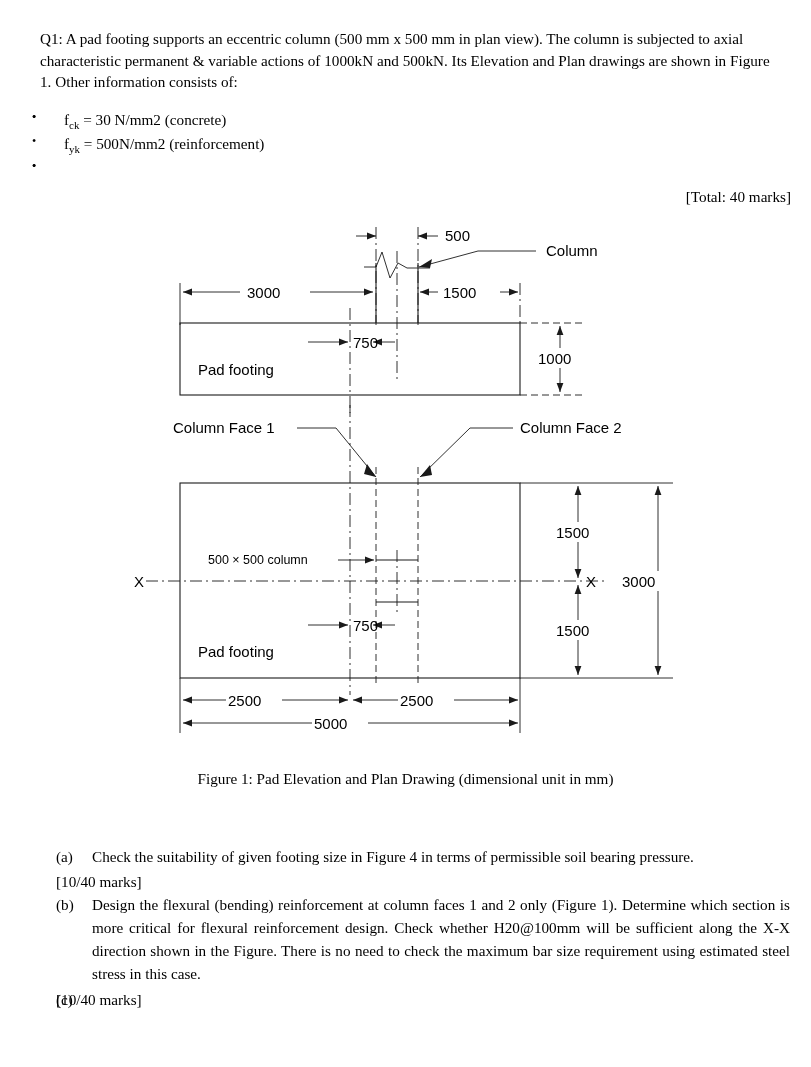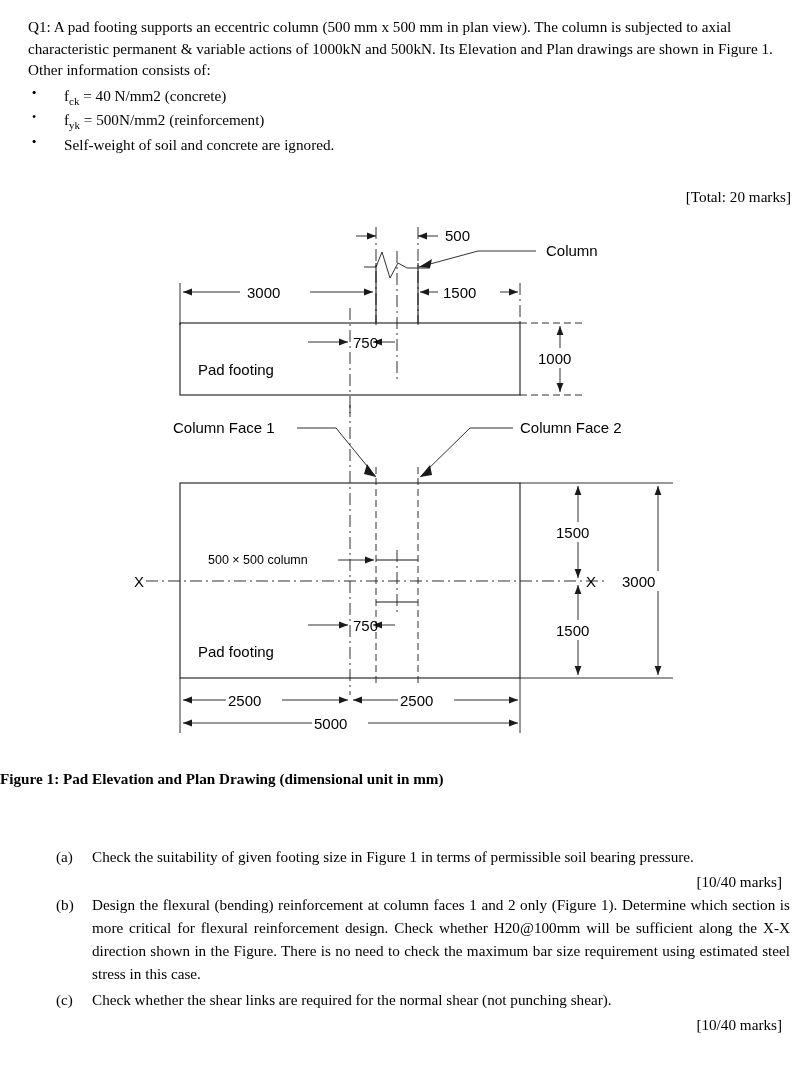--- a/index.html
+++ b/index.html
@@ -19,21 +19,21 @@
   
   #intro {
     position: absolute;
     left: 24px;
     top: 12px;
     width: 766px;
     font-size: 15.2px;
     line-height: 1.42;
     text-align: left;
   }
-  #intro p { margin: 4px; }
+  #intro p { margin: 16px; }
 
   #bullets {
     margin: 0;
     padding: 0;
     list-style: none;
   }
   #bullets li {
     position: relative;
     padding-left: 40px;
     line-height: 1.42;
@@ -62,23 +62,22 @@
     height: 580px;
     text-align: right;
   }
   #figure svg { display: block; }
 
   .fig-caption {
     position: absolute;
     left: 0;
     top: 770px;
     width: 811px;
-    text-align: left;
+    text-align: center;
     font-size: 15.2px;
-    font-weight: bold;
   }
 
   
   #parts {
     position: absolute;
     left: 56px;
     top: 845px;
     width: 734px;
     font-size: 15.2px;
     line-height: 1.52;
@@ -88,49 +87,48 @@
     padding-left: 36px;
     margin-bottom: 2px;
     text-align: justify;
   }
   .part .lbl {
     position: absolute;
     left: 0;
     top: 0;
   }
   .marks {
-    text-align: right;
     padding-right: 8px;
   }
 </style>
 </head>
 <body>
 
 <div id="intro">
   <p>Q1: A pad footing supports an eccentric column (500 mm x 500 mm in plan view). The column is subjected to axial characteristic permanent &amp; variable actions of 1000kN and 500kN. Its Elevation and Plan drawings are shown in Figure 1. Other information consists of:</p>
   <ul id="bullets">
     <li>
       <span class="bul">•</span>
     </li>
     <li>
-      <span class="bul">•</span><span>f</span><sub>ck</sub><span> = 40 N/mm2 (concrete)</span>
+      <span class="bul">•</span><span>f</span><sub>ck</sub><span> = 30 N/mm2 (concrete)</span>
     </li>
     <li>
       <span class="bul">•</span><span>f</span><sub>yk</sub><span> = 500N/mm2 (reinforcement)</span>
     </li>
     <li>
       <span class="bul">•</span>
     </li>
     <li>
-      <span class="bul">•</span><span>Self-weight of soil and concrete are ignored.</span>
+      <span class="bul">•</span>
     </li>
   </ul>
 </div>
 
-<div id="total-marks">[Total: 20 marks]</div>
+<div id="total-marks">[Total: 40 marks]</div>
 
 <div id="figure">
 <svg width="811" height="580" viewBox="0 0 811 580" xmlns="http://www.w3.org/2000/svg">
   <defs>
     <marker id="arrR" markerWidth="10" markerHeight="8" refX="9" refY="4" orient="auto" markerUnits="userSpaceOnUse">
       <path d="M0,0.6 L9,4 L0,7.4 z" fill="#1a1a1a"></path>
     </marker>
     <marker id="arrL" markerWidth="10" markerHeight="8" refX="1" refY="4" orient="auto" markerUnits="userSpaceOnUse">
       <path d="M10,0.6 L1,4 L10,7.4 z" fill="#1a1a1a"></path>
     </marker>
@@ -285,27 +283,26 @@
     <text class="dimt" x="306" y="524">5000</text>
   </g>
 </svg>
 </div>
 
 <div class="fig-caption">Figure 1: Pad Elevation and Plan Drawing (dimensional unit in mm)</div>
 
 <div id="parts">
   <div class="part">
     <span class="lbl">(a)</span>
-    <span>Check the suitability of given footing size in Figure 1 in terms of permissible soil bearing pressure.</span>
+    <span>Check the suitability of given footing size in Figure 4 in terms of permissible soil bearing pressure.</span>
   </div>
   <div class="marks">[10/40 marks]</div>
 
   <div class="part">
     <span class="lbl">(b)</span>
     <span>Design the flexural (bending) reinforcement at column faces 1 and 2 only (Figure 1). Determine which section is more critical for flexural reinforcement design. Check whether H20@100mm will be sufficient along the X-X direction shown in the Figure. There is no need to check the maximum bar size requirement using estimated steel stress in this case.</span>
   </div>
 
   <div class="part">
     <span class="lbl">(c)</span>
-    <span>Check whether the shear links are required for the normal shear (not punching shear).</span>
   </div>
   <div class="marks">[10/40 marks]</div>
 </div>
 
 </body></html>

